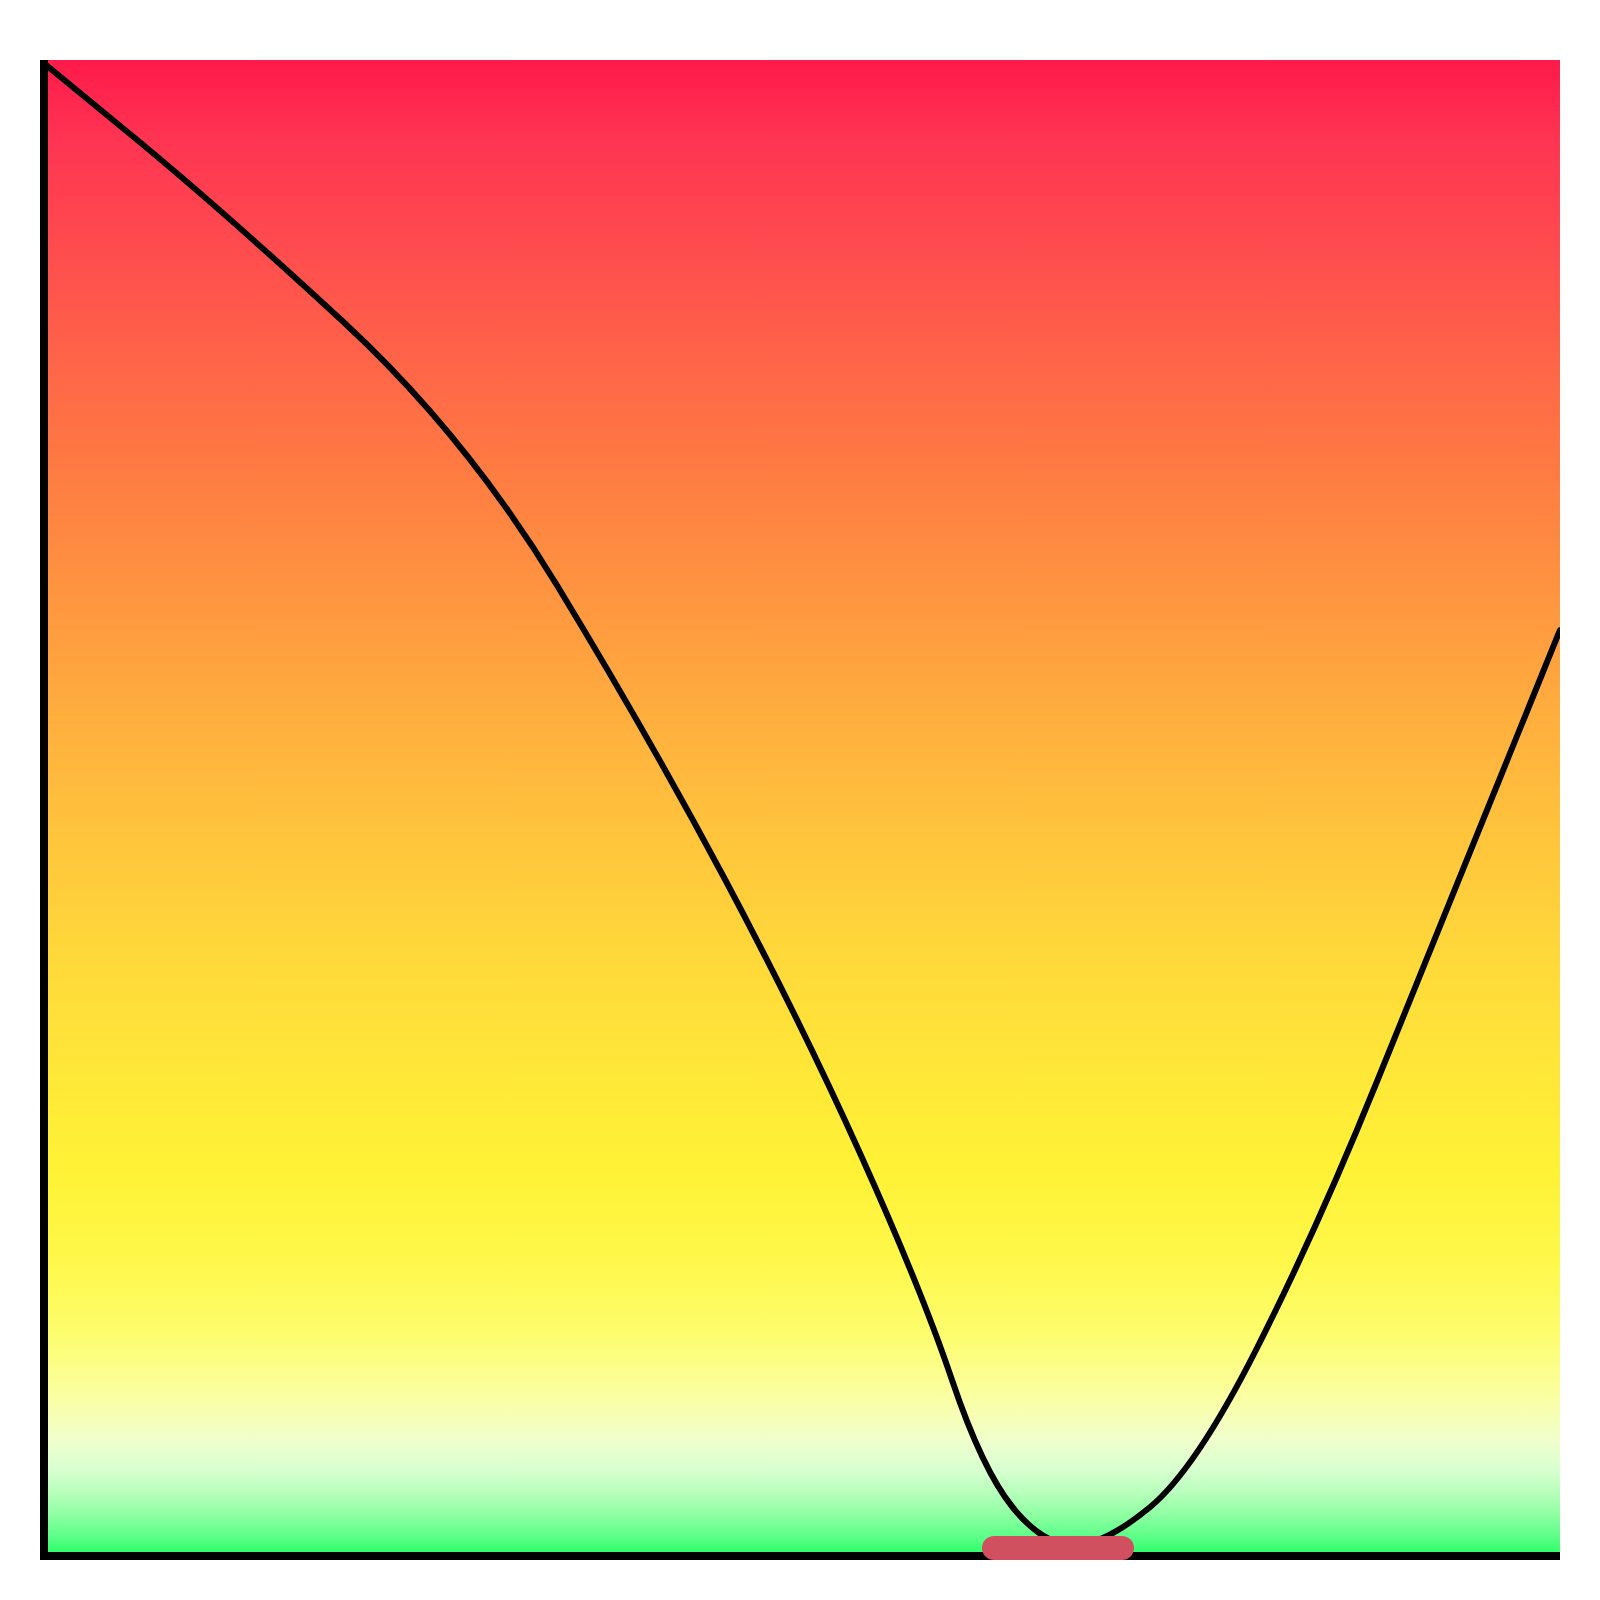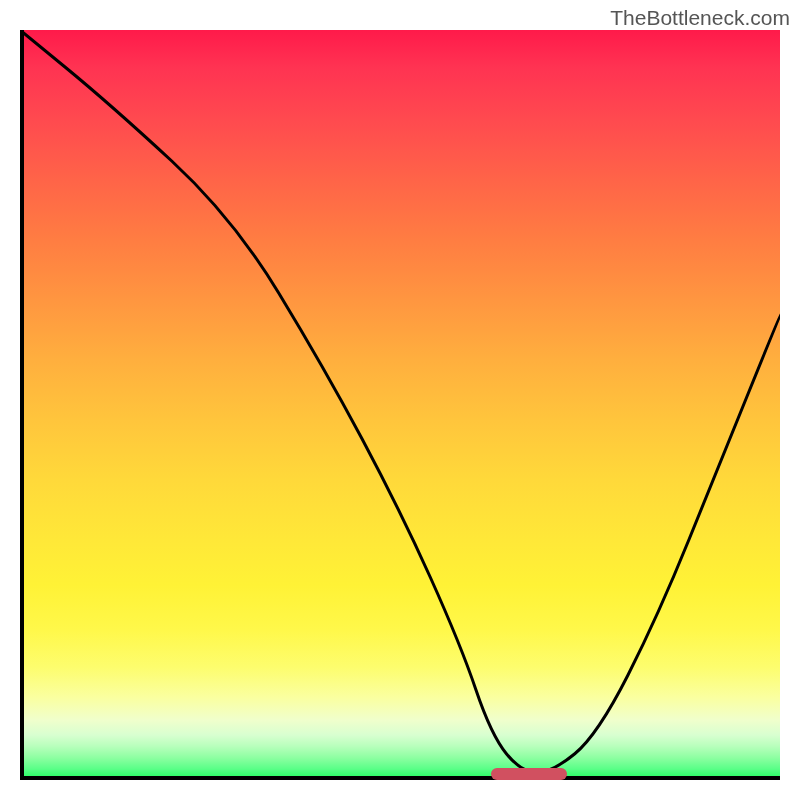--- a/index.html
+++ b/index.html
@@ -92,21 +92,20 @@
     background: #d15060;
     border-radius: 6px;
     height: 12px;
     z-index: 6;
   }
 </style>
 </head>
 <body>
 
 <div class="chart-container">
-  <div class="watermark">TheBottleneck.com</div>
 
   <div class="plot-area">
     <div class="gradient-bg"></div>
 
     <svg class="curve-svg" viewBox="0 0 760 750" preserveAspectRatio="none">
       <path id="curve-path" fill="none" stroke="#000000" stroke-width="3" stroke-linecap="round" d="M 0 0 Q 0 0 45.6 37.5 Q 91.2 75 152 131.25 Q 212.8 187.5 258.4 262.5 Q 304 337.49999999999994 342 408.75 Q 380 480 410.4 547.5 Q 440.79999999999995 615 456 660 Q 471.2 705 486.4 723.75 Q 501.6 742.5 516.8 742.5 Q 532 742.5 554.8 723.75 Q 577.6 705 608 645 Q 638.4 585 668.8 510 Q 699.2 435 729.6 360 T 760 285"></path>
     </svg>
 
     <div id="optimal-bar" class="optimal-bar" style="left: 471.2px; width: 76px; top: 738px;"></div>
   </div>

